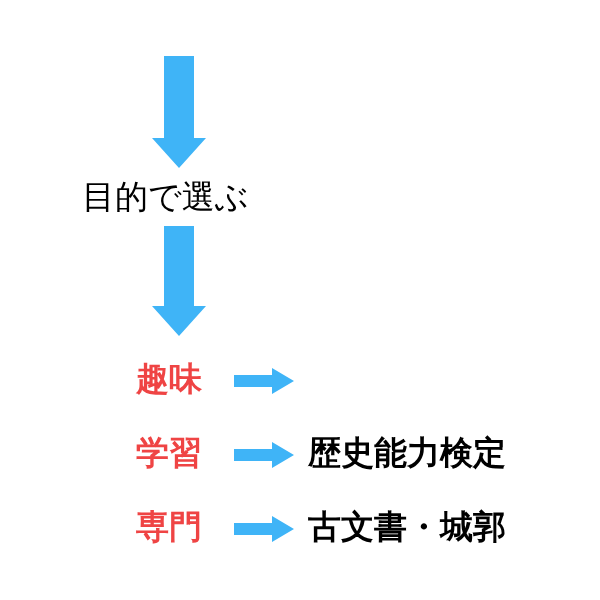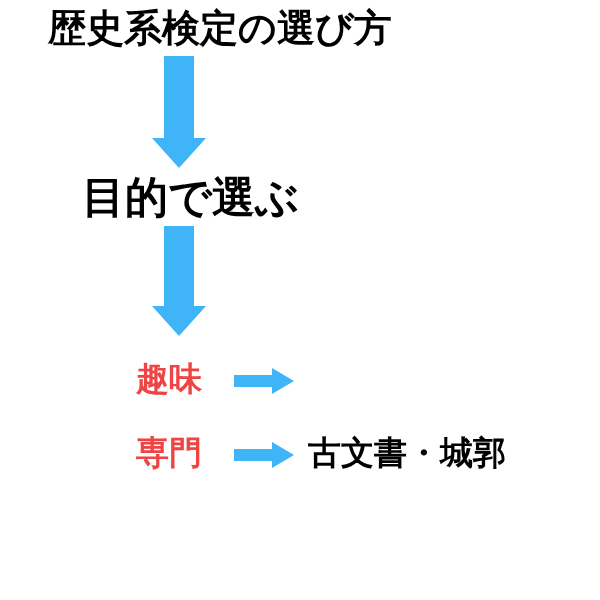--- a/index.html
+++ b/index.html
@@ -33,23 +33,23 @@
     color: #000000;
     letter-spacing: 0px;
     white-space: nowrap;
   }
 
   
   .subtitle {
     position: absolute;
     left: 82px;
     top: 177px;
-    font-size: 43px;
+    font-size: 33px;
     line-height: 40px;
-    font-weight: bold;
+    font-weight: normal;
     color: #000000;
     white-space: nowrap;
   }
 
   
   .down-arrow {
     position: absolute;
     display: block;
   }
   .down-arrow-1 { left: 152px; top: 56px;  width: 56px; height: 114px; }
@@ -93,41 +93,47 @@
     font-weight: bold;
     color: #000000;
     white-space: nowrap;
   }
 </style>
 </head>
 <body>
 
 <div id="canvas">
 
-  <div class="title">歴史系検定の選び方</div>
 
   <svg class="down-arrow down-arrow-1" viewBox="0 0 56 114" preserveAspectRatio="none">
     <path d="M 12,0 L 42,0 L 42,82 L 54,82 L 27,112 L 0,82 L 12,82 Z" fill="#3fb4f7"></path>
   </svg>
 
   <div class="subtitle">目的で選ぶ</div>
 
   <svg class="down-arrow down-arrow-2" viewBox="0 0 56 112" preserveAspectRatio="none">
     <path d="M 12,0 L 42,0 L 42,80 L 54,80 L 27,110 L 0,80 L 12,80 Z" fill="#3fb4f7"></path>
   </svg>
 
   <div class="rows">
 
     <div class="row">
       <div class="row-label">趣味</div>
       <svg class="row-arrow" viewBox="0 0 60 26" preserveAspectRatio="none">
         <path d="M 0,7 L 38,7 L 38,0 L 60,13 L 38,26 L 38,19 L 0,19 Z" fill="#3fb4f7"></path>
       </svg>
     </div>
 
+    <div class="row">
+      <div class="row-label">学習</div>
+      <svg class="row-arrow" viewBox="0 0 60 26" preserveAspectRatio="none">
+        <path d="M 0,7 L 38,7 L 38,0 L 60,13 L 38,26 L 38,19 L 0,19 Z" fill="#3fb4f7"></path>
+      </svg>
+      <div class="row-value">歴史能力検定</div>
+    </div>
 
     <div class="row">
       <div class="row-label">専門</div>
       <svg class="row-arrow" viewBox="0 0 60 26" preserveAspectRatio="none">
         <path d="M 0,7 L 38,7 L 38,0 L 60,13 L 38,26 L 38,19 L 0,19 Z" fill="#3fb4f7"></path>
       </svg>
       <div class="row-value">古文書・城郭</div>
     </div>
 
   </div>

